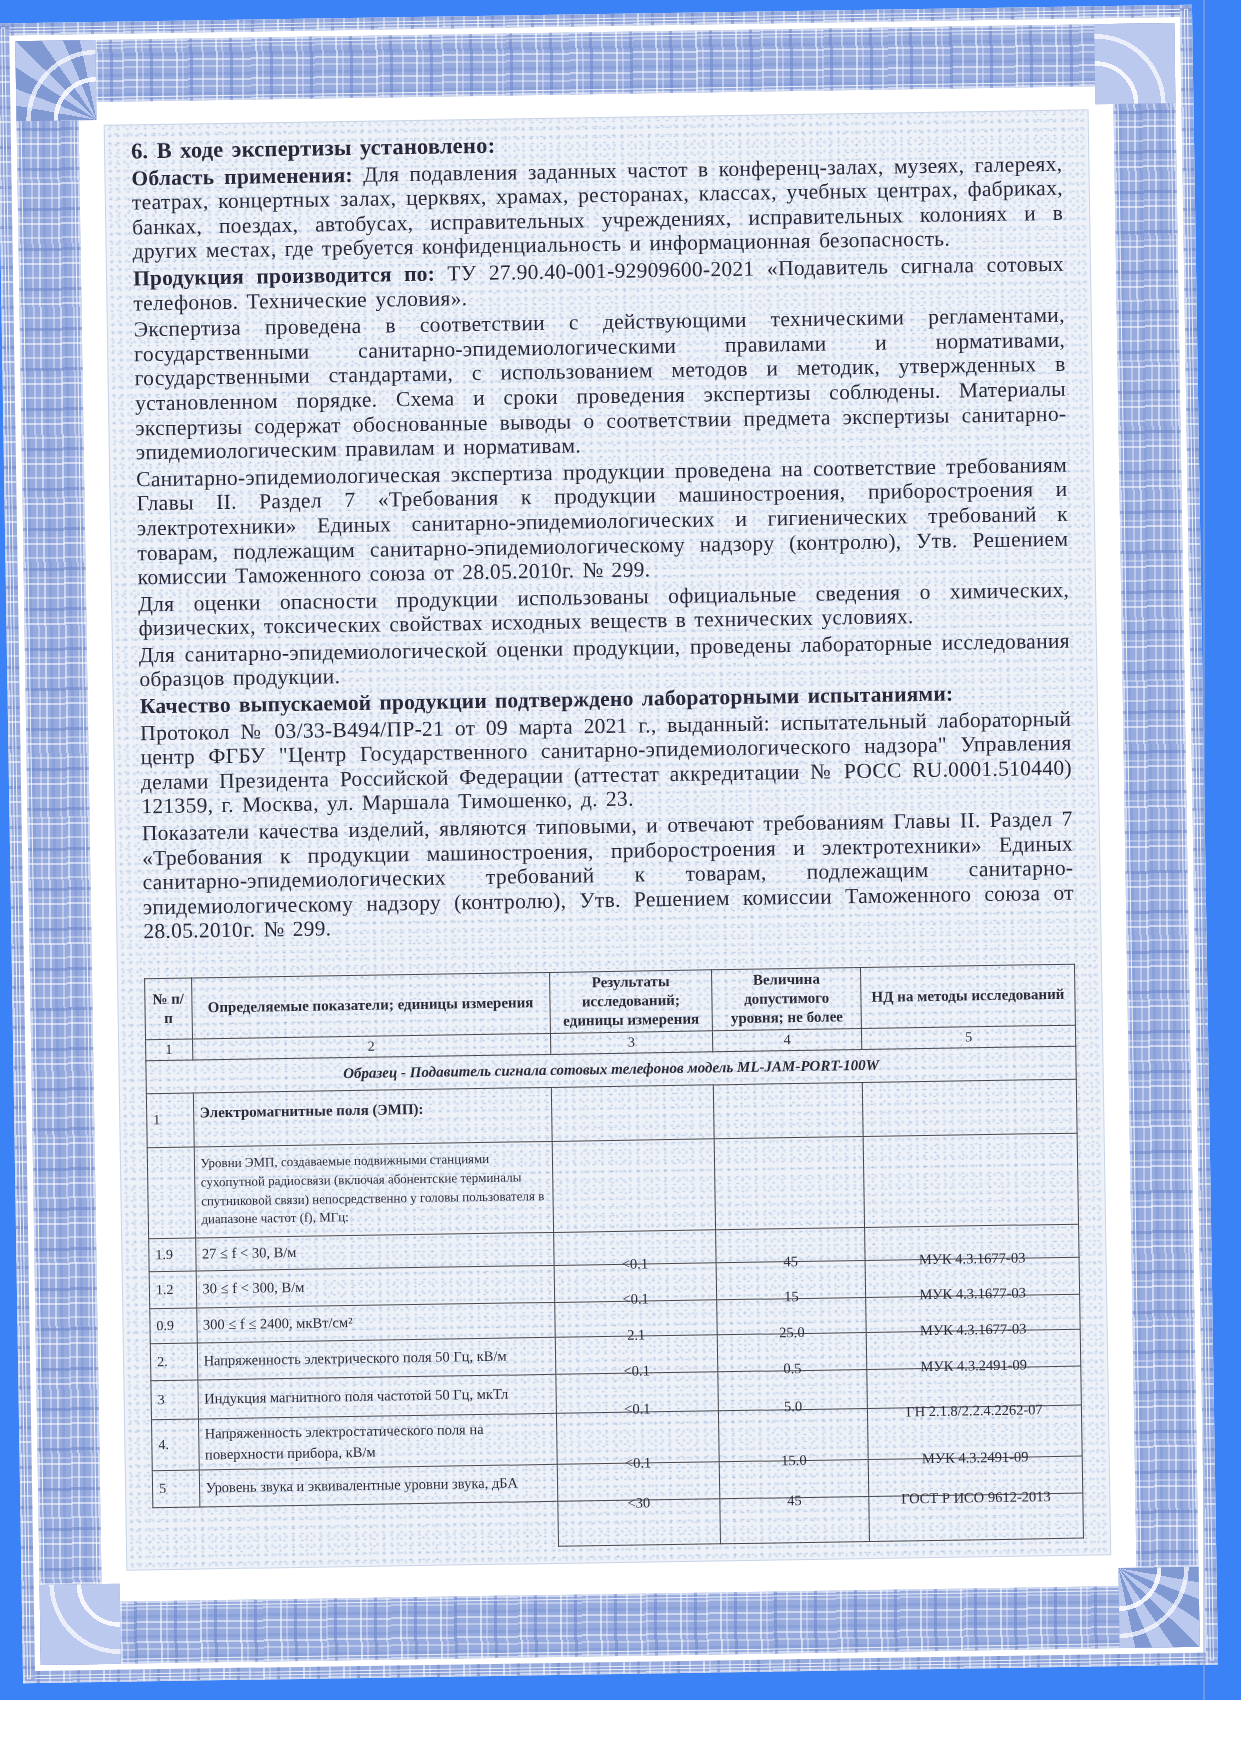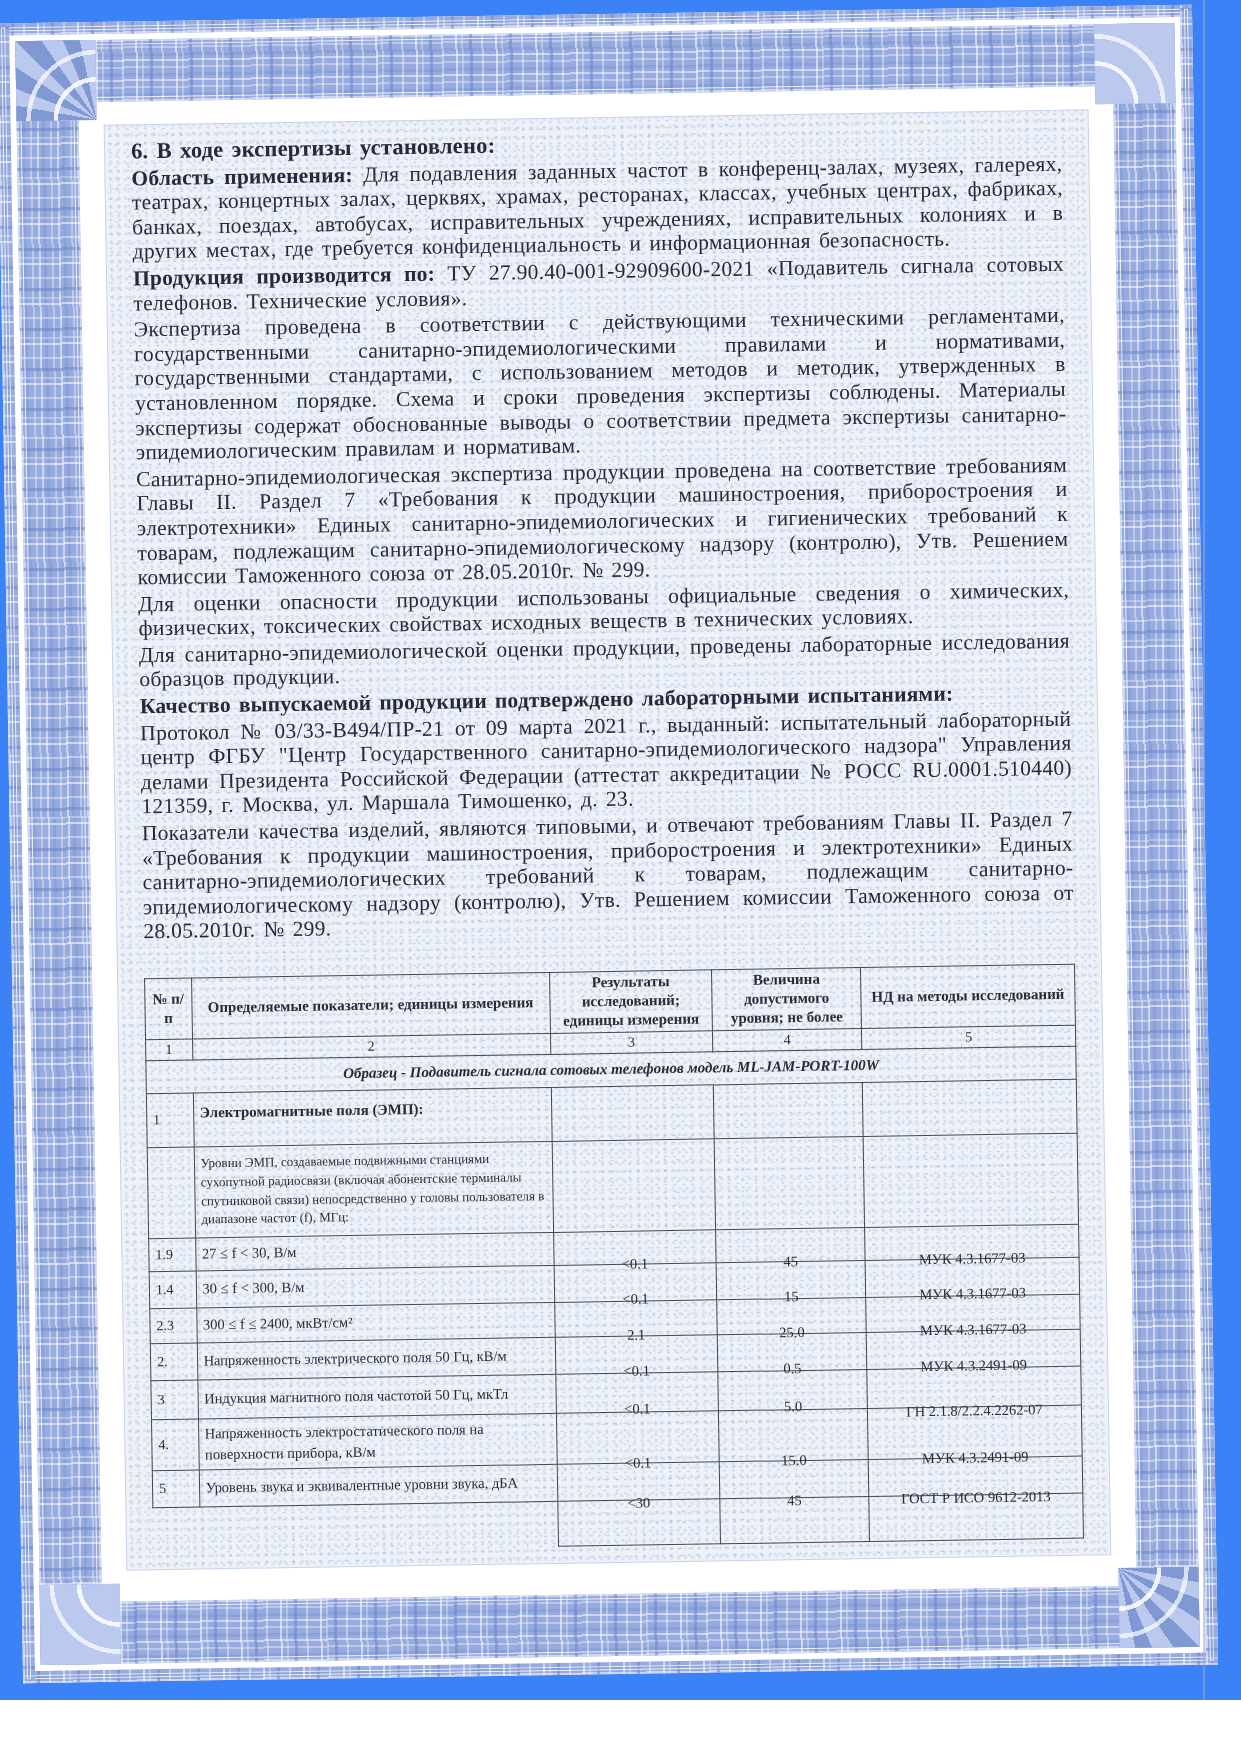--- a/index.html
+++ b/index.html
@@ -199,34 +199,34 @@
                 <div class="vshift">&lt;0.1</div>
               </td>
             <td class="c-val">
                 <div class="vshift">45</div>
               </td>
             <td class="c-val">
                 <div class="vshift">МУК 4.3.1677-03</div>
               </td>
           </tr>
           <tr class="r12">
-            <td class="c-no">1.4</td>
+            <td class="c-no">1.2</td>
             <td class="c-ind">30 ≤  f &lt; 300, В/м</td>
             <td class="c-val">
                 <div class="vshift">&lt;0.1</div>
               </td>
             <td class="c-val">
                 <div class="vshift">15</div>
               </td>
             <td class="c-val">
                 <div class="vshift">МУК 4.3.1677-03</div>
               </td>
           </tr>
           <tr class="r13">
-            <td class="c-no">2.3</td>
+            <td class="c-no">0.9</td>
             <td class="c-ind">300 ≤ f ≤ 2400, мкВт/см²</td>
             <td class="c-val">
                 <div class="vshift">2.1</div>
               </td>
             <td class="c-val">
                 <div class="vshift">25.0</div>
               </td>
             <td class="c-val">
                 <div class="vshift">МУК 4.3.1677-03</div>
               </td>

